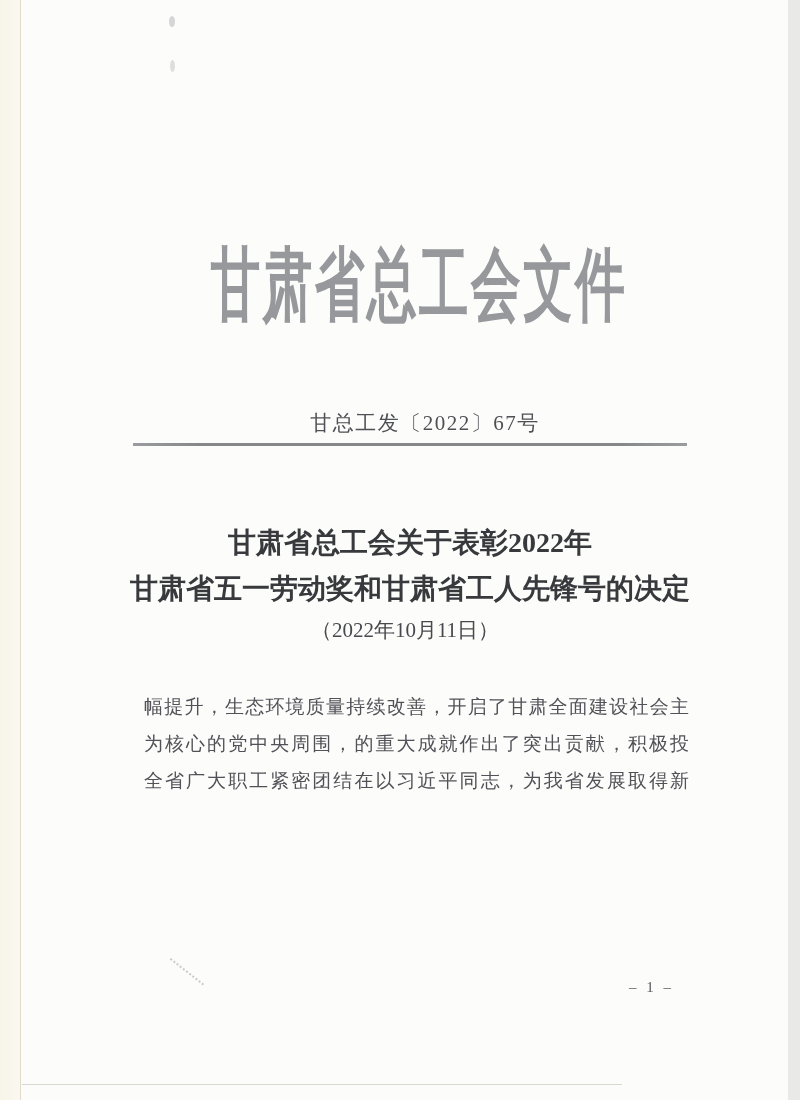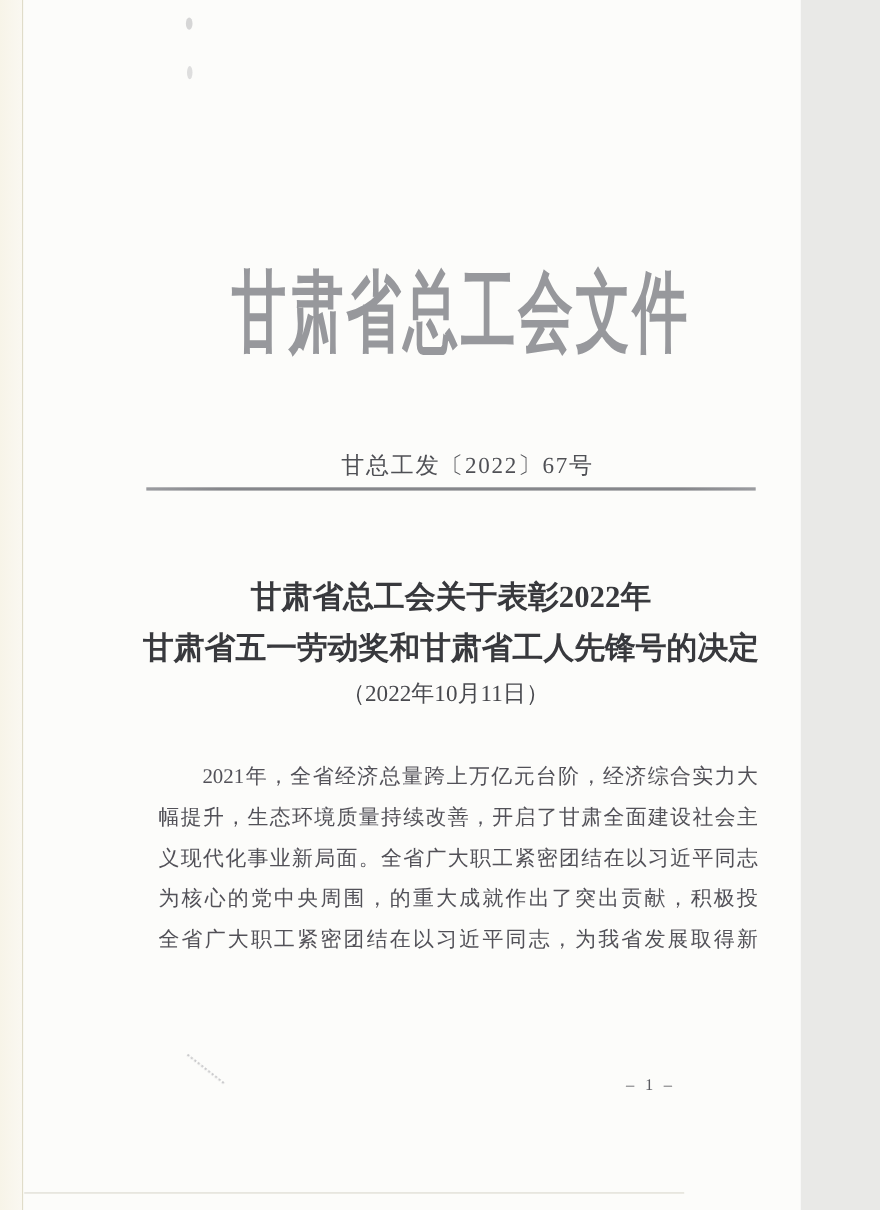--- a/index.html
+++ b/index.html
@@ -3,21 +3,21 @@
 <meta charset="utf-8">
 <style>
   * { margin: 0; padding: 0; box-sizing: border-box; }
   html, body { width: 800px; height: 1100px; }
   body {
     font-family: "Liberation Serif", "DejaVu Serif", serif;
     background: #e9e9e7;
   }
   .page {
     position: relative;
-    width: 728px;
+    width: 788px;
     height: 1100px;
     background: #fcfcfa;
     overflow: hidden;
   }
   
   .left-band {
     position: absolute;
     left: 0; top: 0;
     width: 21px; height: 1100px;
     background: linear-gradient(to right, #f7f4e8, #faf8f1);
@@ -141,23 +141,21 @@
 
   <div class="header-rule"></div>
 
   <h2 class="doc-title line1">甘肃省总工会关于表彰2022年</h2>
 
   <h2 class="doc-title line2">甘肃省五一劳动奖和甘肃省工人先锋号的决定</h2>
 
   <div class="doc-date">（2022年10月11日）</div>
 
   <div class="body-block">
-    <div class="body-line first">2021年，全省经济总量跨上万亿元台阶，经济综合实力大</div>
     <div class="body-line">幅提升，生态环境质量持续改善，开启了甘肃全面建设社会主</div>
-    <div class="body-line">义现代化事业新局面。全省广大职工紧密团结在以习近平同志</div>
     <div class="body-line">为核心的党中央周围，的重大成就作出了突出贡献，积极投</div>
     <div class="body-line">全省广大职工紧密团结在以习近平同志，为我省发展取得新</div>
   </div>
 
   <div class="smudge"></div>
 
   <div class="page-number">– 1 –</div>
 
   <div class="bottom-edge"></div>
 

